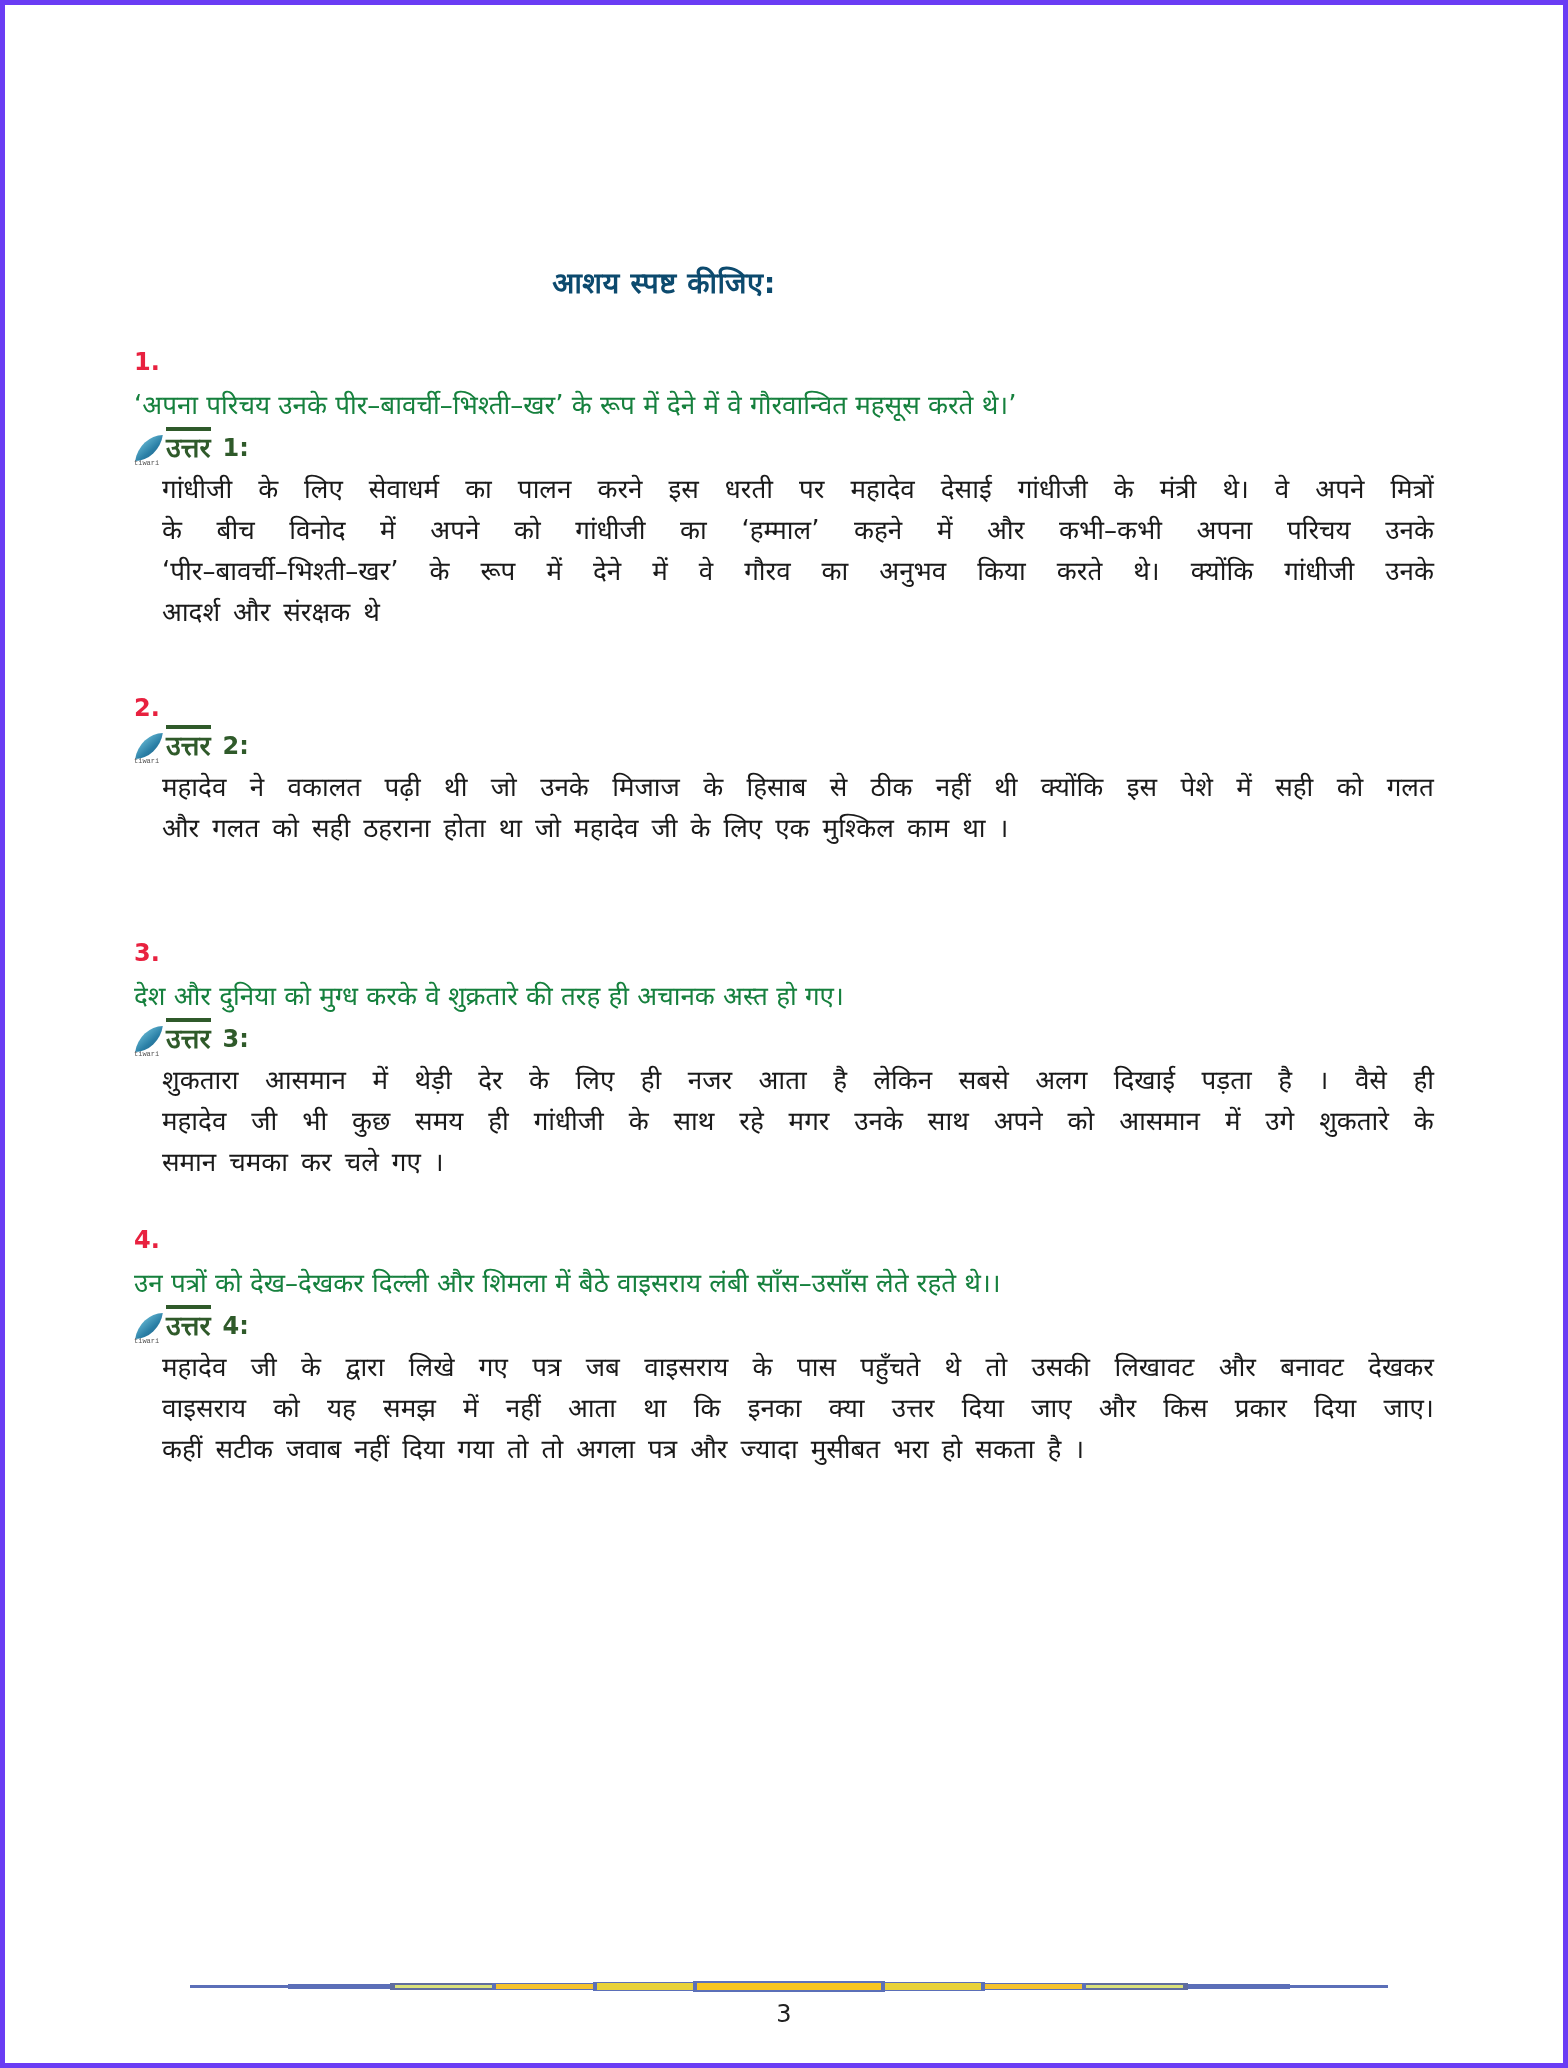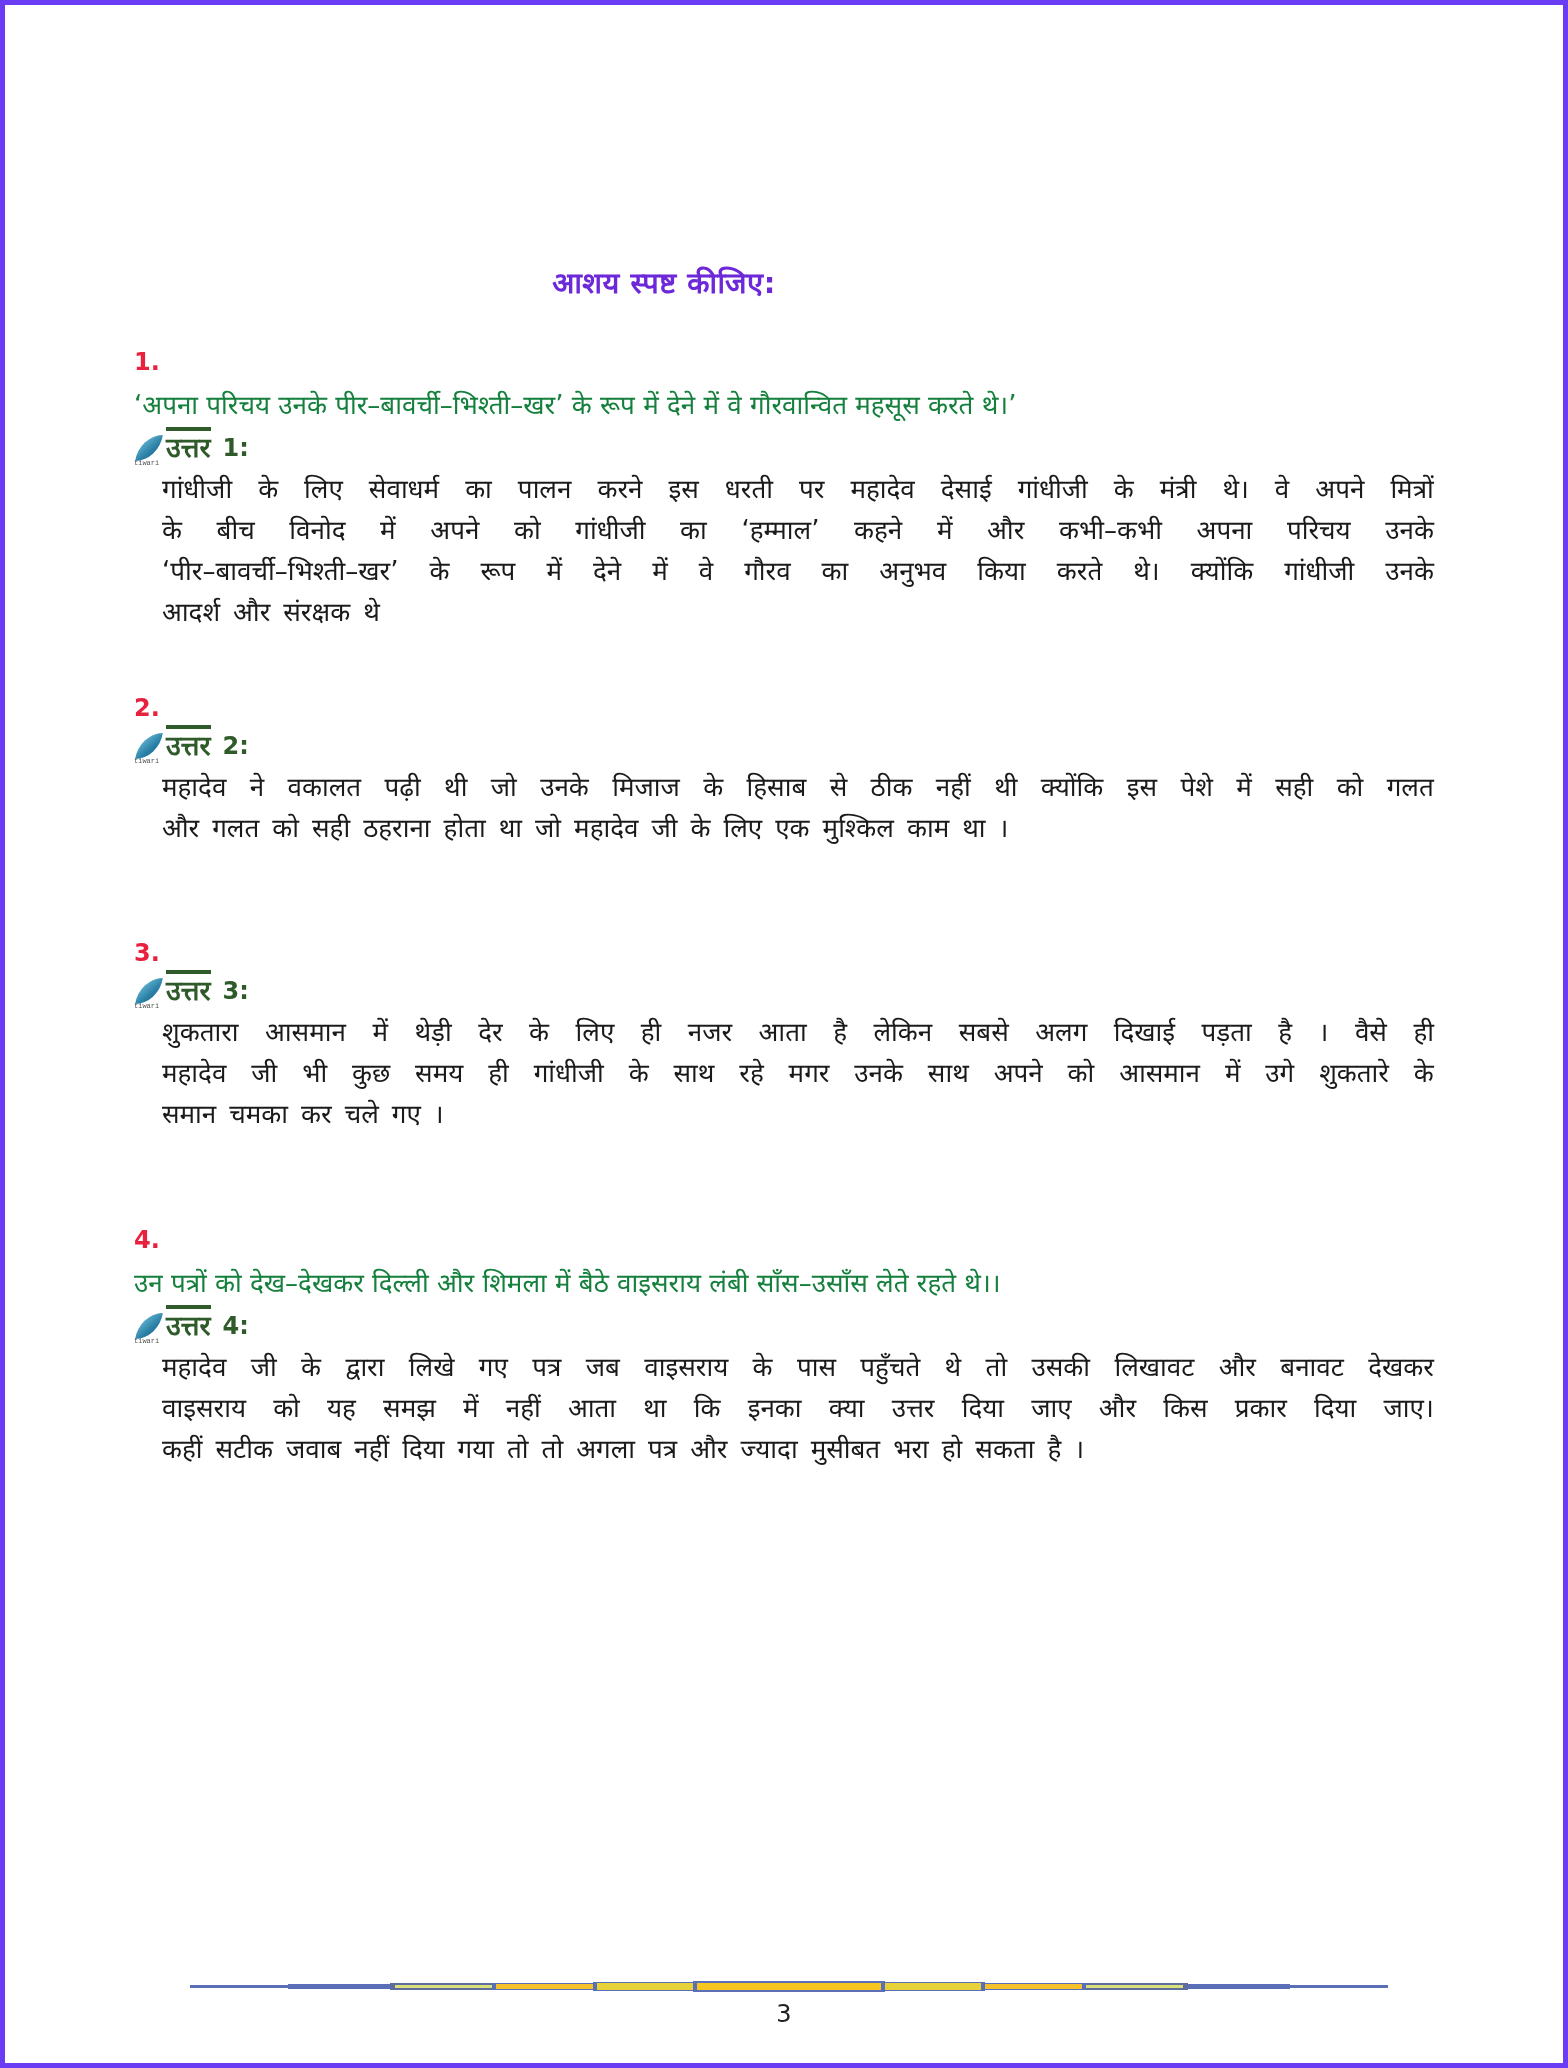--- a/index.html
+++ b/index.html
@@ -7,21 +7,21 @@
       width: 1568px; height: 2068px; position: relative; overflow: hidden;
       background: #ffffff;
       font-family: "DejaVu Sans", "Liberation Sans", sans-serif;
     }
     .page-border {
       position: absolute; left: 0; top: 0; width: 1568px; height: 2068px;
       box-sizing: border-box; border: 5px solid #6a3cf4; pointer-events: none;
     }
     .title {
       position: absolute; top: 262px; left: 0; width: 1328px; text-align: center;
-      font-size: 29px; font-weight: bold; color: #6d28d9; letter-spacing: 0.5px;
+      font-size: 29px; font-weight: bold; color: #0c4a6e; letter-spacing: 0.5px;
     }
     .content { position: absolute; left: 134px; width: 1300px; top: 0; }
     .block { position: absolute; left: 0; width: 1300px; }
     .qnum {
       color: #e8213f; font-weight: bold; font-size: 24px; line-height: 30px;
       height: 30px;
     }
     .qtext {
       font-size: 26px; color: #15803d; line-height: 40px; margin-top: 8px;
       white-space: nowrap;
@@ -204,20 +204,21 @@
           <span class="w">मुश्किल</span>
           <span class="w">काम</span>
           <span class="w">था</span>
           <span class="w">।</span>
         </div>
     </div>
   </div>
 
   <div class="block" style="top:938px">
     <div class="qnum">3.</div>
+    <div class="qtext">देश और दुनिया को मुग्ध करके वे शुक्रतारे की तरह ही अचानक अस्त हो गए।</div>
     <div class="ans-label">
       <div class="logo">
         <div class="leaf"></div>
         <div class="wordmark">tiwari</div>
       </div>
       <span class="ans-word">उत्तर</span>
       <span class="ans-num">3:</span>
     </div>
     <div class="ans-text">
       <div class="ans-line">

